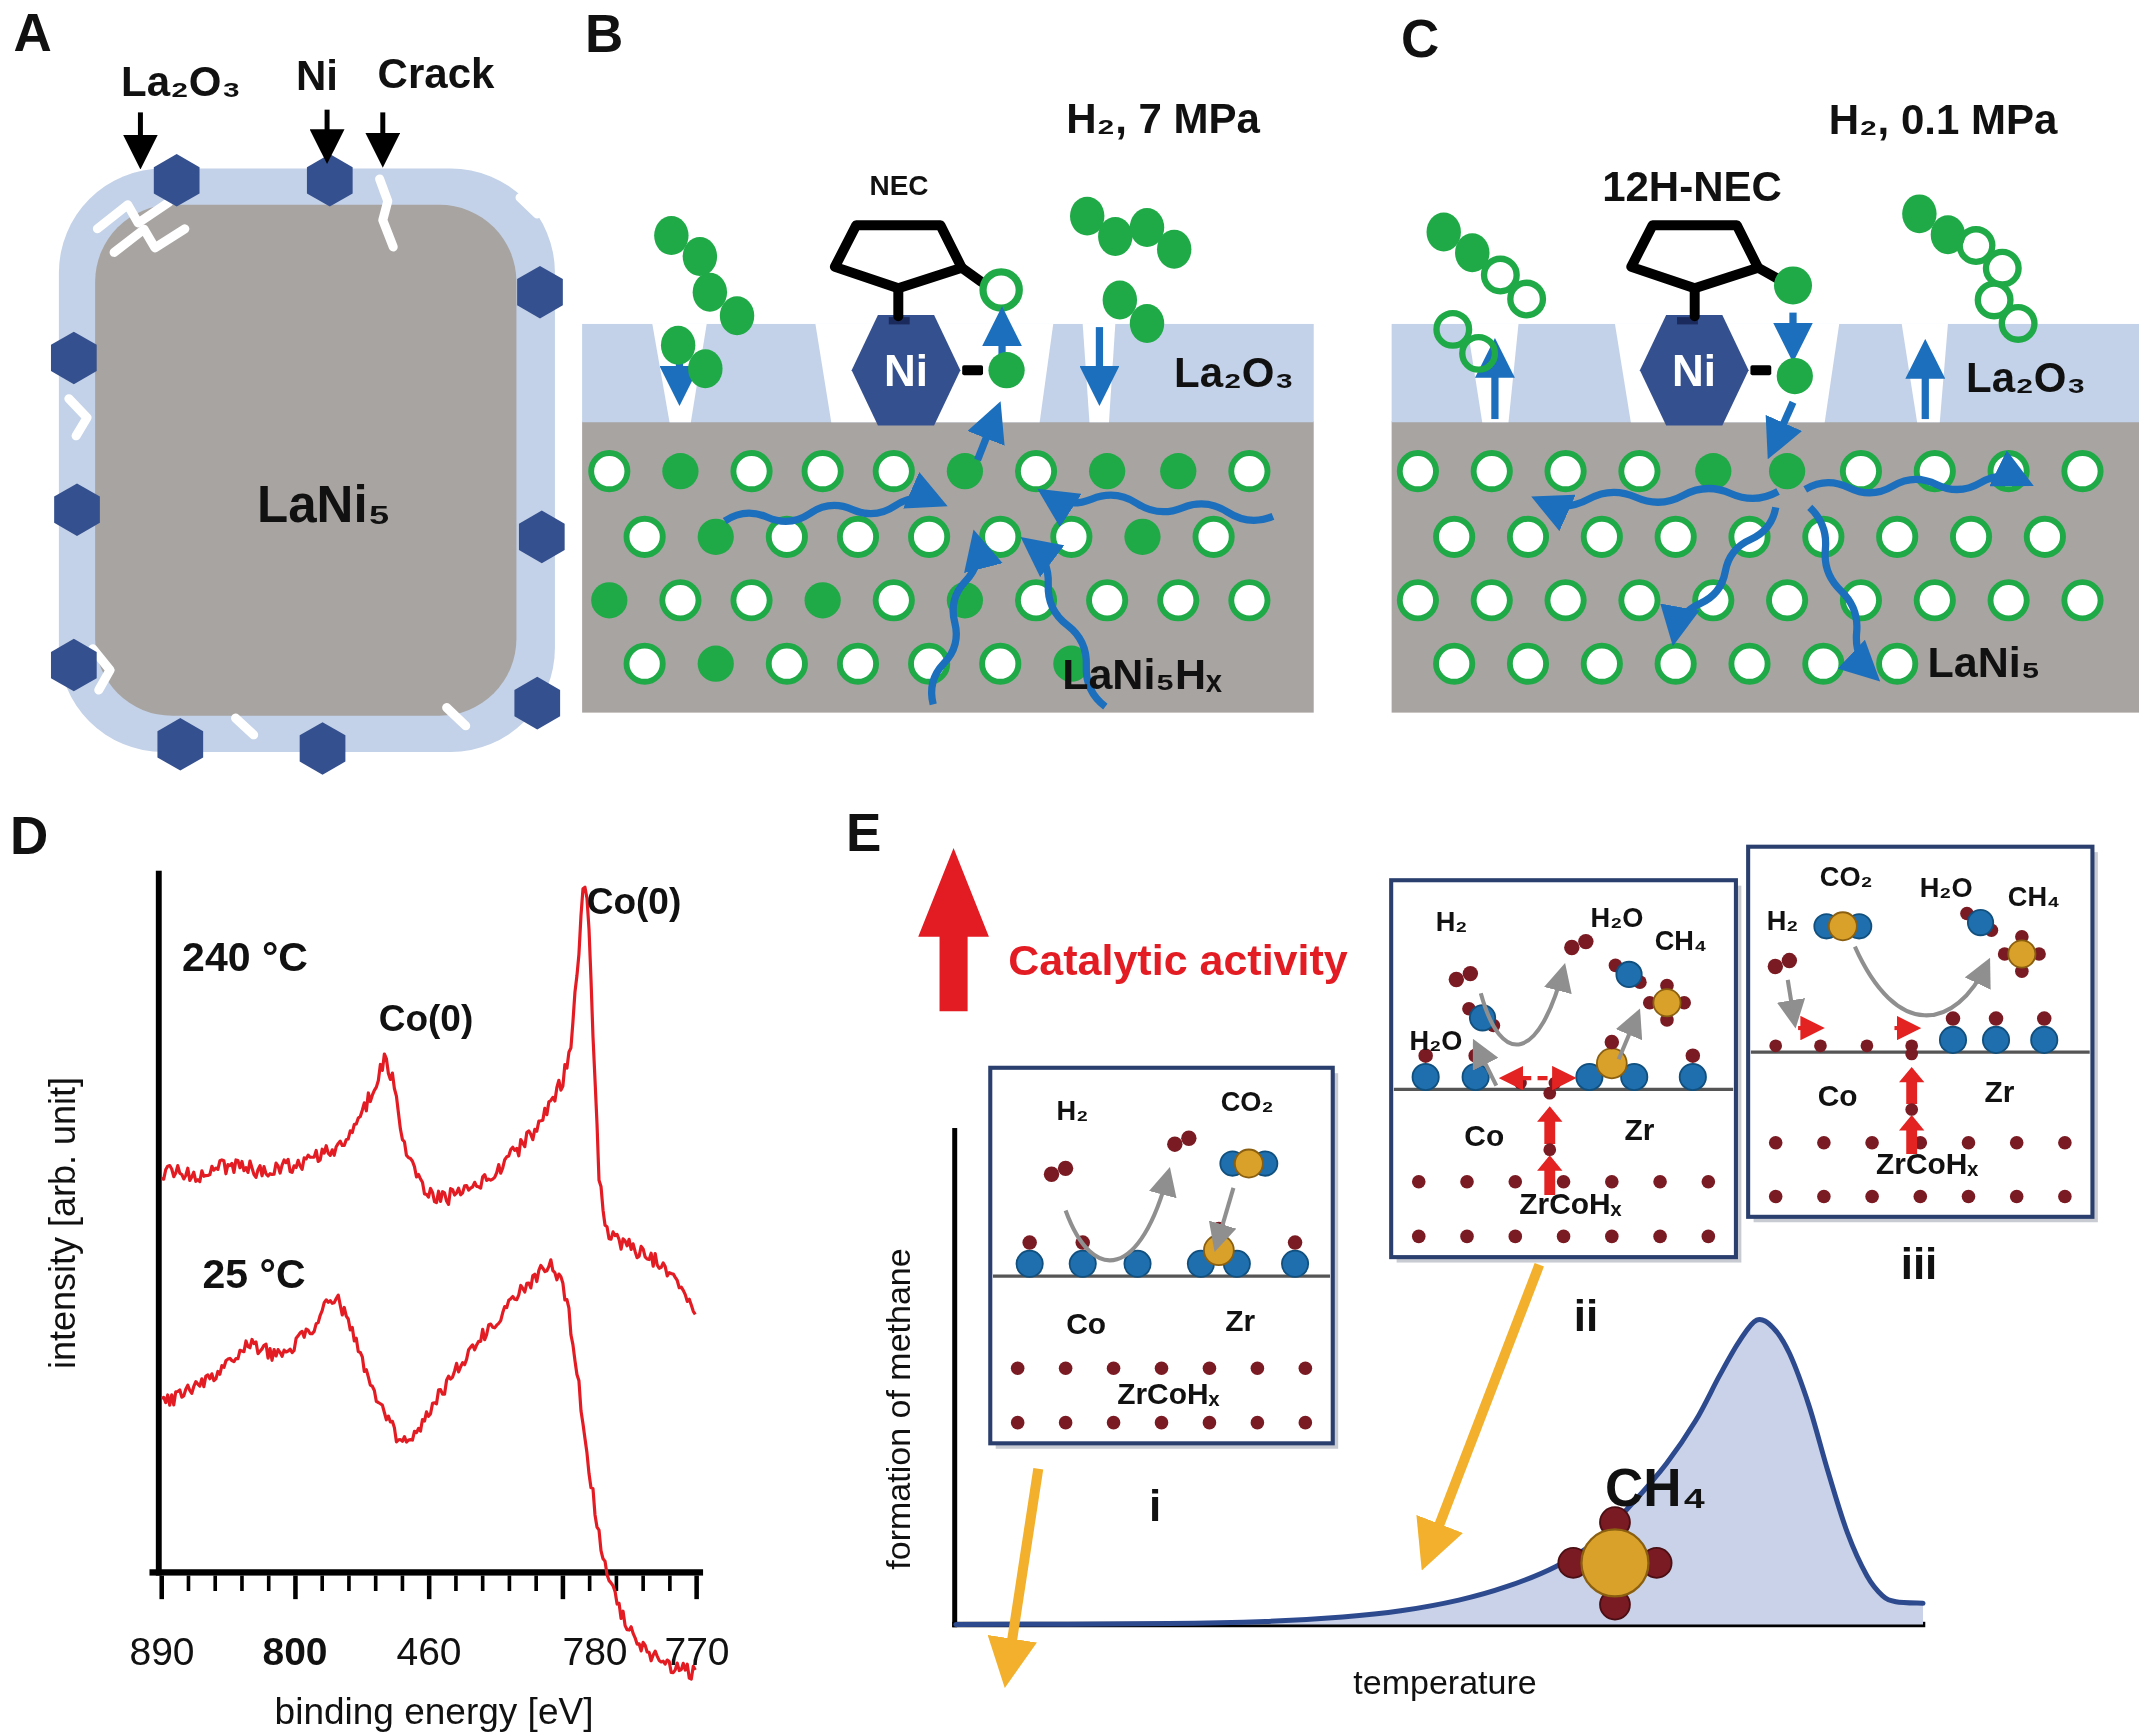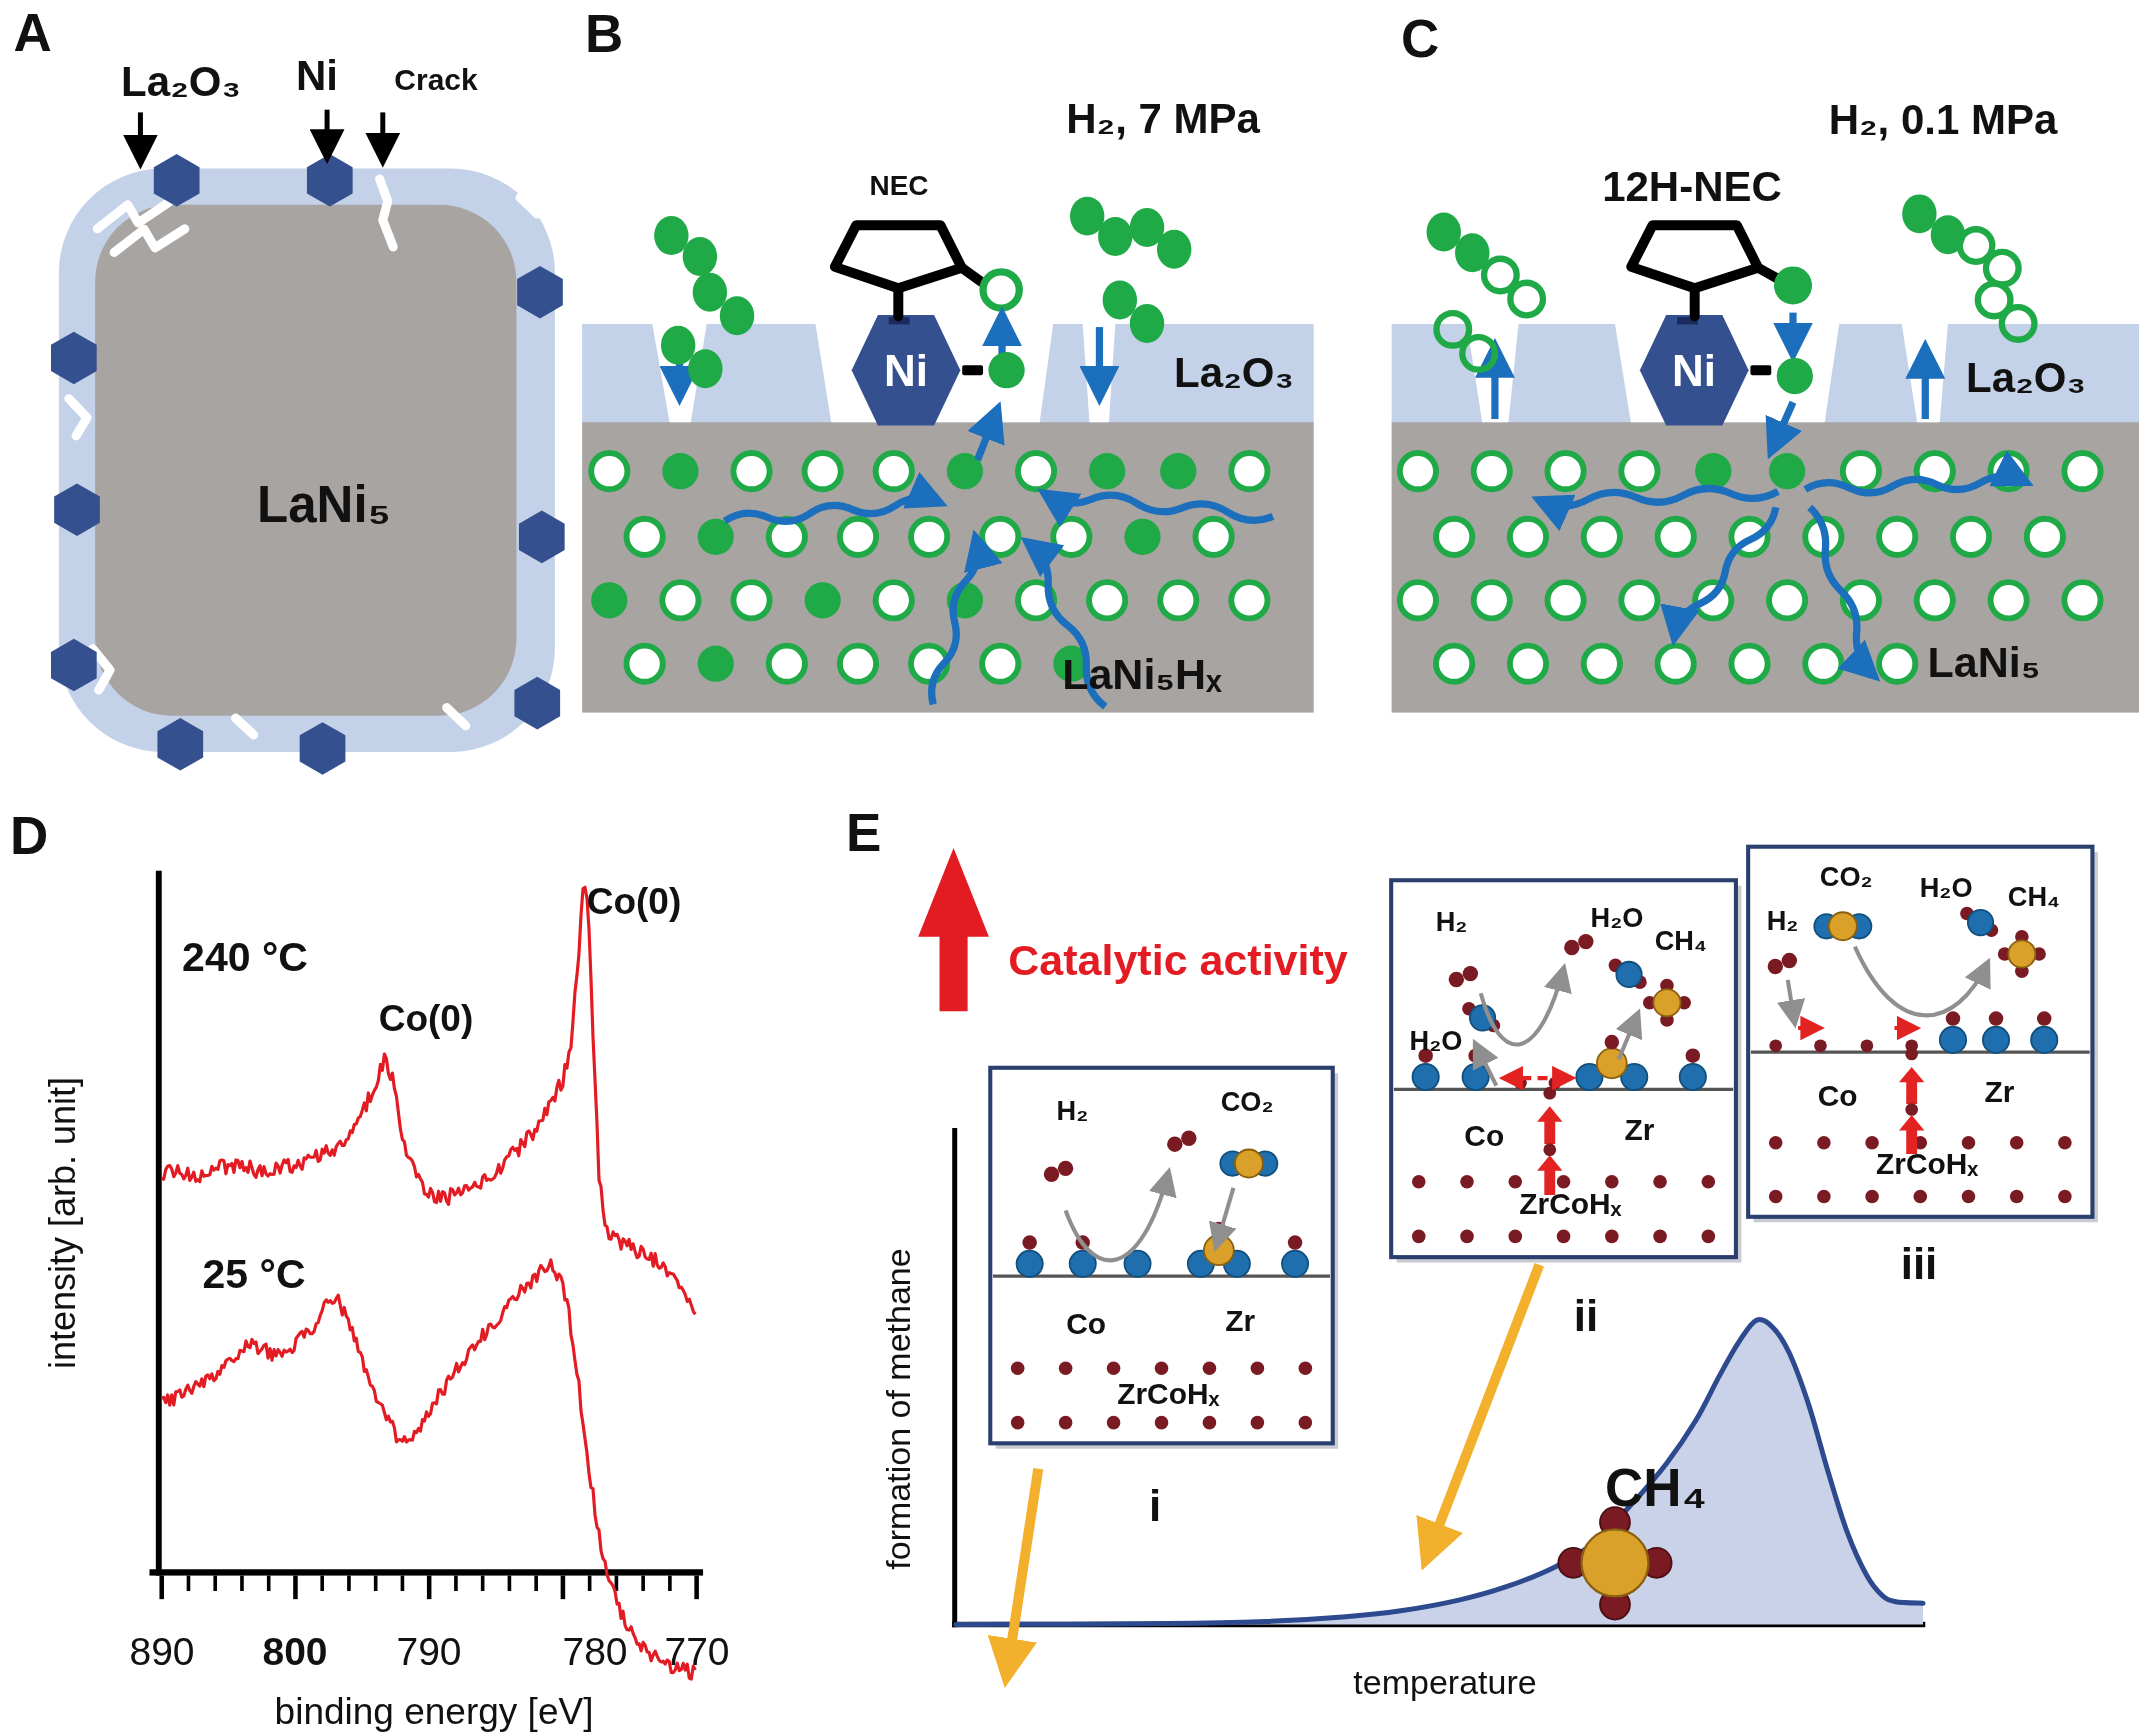--- a/index.html
+++ b/index.html
@@ -466,21 +466,21 @@
 </svg>
 
 <div class="lbl letter" style="left:13.6px;top:6.3px;font-size:53px;">A</div>
 <div class="lbl letter" style="left:585px;top:7.2px;font-size:53px;">B</div>
 <div class="lbl letter" style="left:1401px;top:11.8px;font-size:53px;">C</div>
 <div class="lbl letter" style="left:10px;top:809px;font-size:53px;">D</div>
 <div class="lbl letter" style="left:846px;top:806px;font-size:53px;">E</div>
 
 <div class="lbl" style="left:181px;top:82px;font-size:42px;">La₂O₃</div>
 <div class="lbl" style="left:317px;top:76px;font-size:42px;">Ni</div>
-<div class="lbl" style="left:436px;top:80px;font-size:30px;">Crack</div>
+<div class="lbl" style="left:436px;top:74px;font-size:42px;">Crack</div>
 <div class="lbl" style="left:324px;top:504px;font-size:51px;">LaNi₅</div>
 
 <div class="lbl" style="left:1163px;top:119px;font-size:42px;">H₂, 7 MPa</div>
 <div class="lbl" style="left:899px;top:186px;font-size:28px;">NEC</div>
 <div class="lbl white" style="left:906px;top:371px;font-size:44px;">Ni</div>
 <div class="lbl" style="left:1234px;top:373px;font-size:42px;">La₂O₃</div>
 <div class="lbl" style="left:1142px;top:674px;font-size:43px;">LaNi₅Hₓ</div>
 
 <div class="lbl" style="left:1943px;top:120px;font-size:42px;">H₂, 0.1 MPa</div>
 <div class="lbl" style="left:1692px;top:187px;font-size:42px;">12H-NEC</div>
@@ -489,21 +489,21 @@
 <div class="lbl" style="left:1984px;top:662px;font-size:43px;">LaNi₅</div>
 
 <div class="lbl" style="left:245px;top:957px;font-size:41px;">240 °C</div>
 <div class="lbl" style="left:254px;top:1240px;font-size:41px;margin-top:34px;">25 °C</div>
 <div class="lbl" style="left:426px;top:1018px;font-size:37px;">Co(0)</div>
 <div class="lbl" style="left:634px;top:901px;font-size:37px;">Co(0)</div>
 <div class="lbl rot" style="left:63px;top:1223px;font-size:36px;font-weight:400;">intensity [arb. unit]</div>
 <div class="lbl" style="left:426px;top:1711px;font-size:37px;font-weight:400;margin-left:8px;">binding energy [eV]</div>
 <div class="lbl" style="left:162px;top:1651px;font-size:39px;font-weight:400;">890</div>
 <div class="lbl" style="left:295px;top:1651px;font-size:39px;font-weight:700;">800</div>
-<div class="lbl" style="left:429px;top:1651px;font-size:39px;font-weight:400;">790</div>
+<div class="lbl" style="left:429px;top:1651px;font-size:39px;font-weight:400;">460</div>
 <div class="lbl" style="left:563px;top:1651px;font-size:39px;font-weight:400;margin-left:32px;">780</div>
 <div class="lbl" style="left:697px;top:1651px;font-size:39px;font-weight:400;">770</div>
 
 <div class="lbl red" style="left:1178px;top:960px;font-size:43px;">Catalytic activity</div>
 <div class="lbl rot" style="left:898px;top:1409px;font-size:34px;font-weight:400;">formation of methane</div>
 <div class="lbl" style="left:1445px;top:1682px;font-size:34px;font-weight:400;">temperature</div>
 <div class="lbl" style="left:1656px;top:1487px;font-size:53px;">CH₄</div>
 <div class="lbl" style="left:1155px;top:1506px;font-size:44px;">i</div>
 <div class="lbl" style="left:1586px;top:1316px;font-size:44px;">ii</div>
 <div class="lbl" style="left:1919px;top:1264px;font-size:44px;">iii</div>

